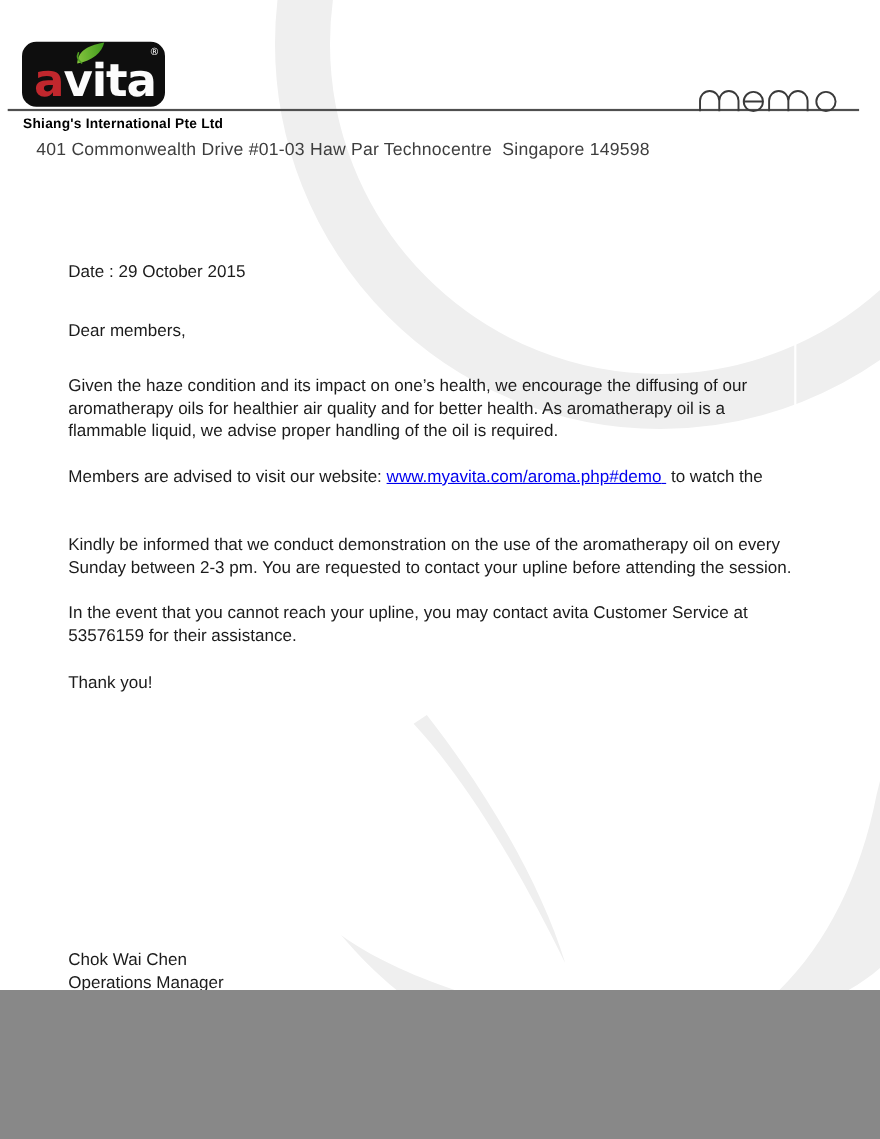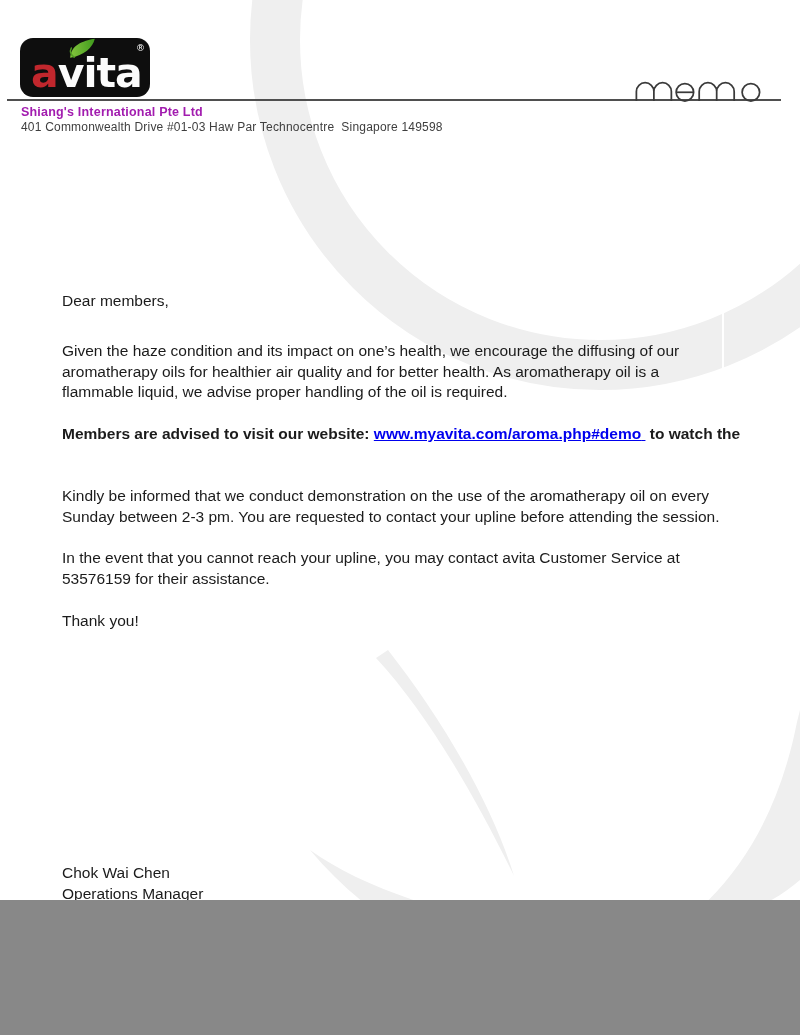--- a/index.html
+++ b/index.html
@@ -26,34 +26,34 @@
   .leaf{position:absolute;left:47px;top:1px;transform:rotate(-8deg);}
   .reg{
     position:absolute;right:5px;top:6px;color:#ffffff;
     font-size:9px;line-height:9px;font-family:"DejaVu Sans",sans-serif;
   }
   .header-rule{position:absolute;left:7px;top:99px;width:774px;height:2px;background:#4f4f4f;z-index:1;}
   .memo-mark{position:absolute;left:634px;top:77px;z-index:2;}
 
   .company{position:absolute;left:21px;top:105px;z-index:2;color:#3e3e3e;}
   .company-name{
-    font-size:12.5px;font-weight:bold;color:#a21caf;
+    font-size:12.5px;font-weight:bold;color:#000000;
     letter-spacing:.2px;margin:0 0 3px 0;white-space:pre;
   }
-  .company-line{font-size:12px;line-height:11px;letter-spacing:.2px;white-space:pre;margin:0;}
+  .company-line{font-size:16px;line-height:11px;letter-spacing:.2px;white-space:pre;margin:12px;}
 
   
   .blk{
     position:absolute;left:62px;width:735px;z-index:2;
     font-size:15.5px;line-height:20.7px;color:#1b1b1b;white-space:pre-wrap;margin:0;
   }
   .t-date{top:238px;}
   .t-salutation{top:291px;}
   .t-p1{top:341px;}
-  .t-p2{top:424px;font-weight:bold;}
+  .t-p2{top:424px;}
   .t-p3{top:486px;}
   .t-p4{top:548px;}
   .t-closing{top:611px;}
   .t-signature{top:863px;}
   a.weblink{color:#0000ee;text-decoration:underline;cursor:pointer;}
   .u-space{color:#0000ee;text-decoration:underline;}
 </style>
 </head>
 <body>
 
@@ -94,20 +94,21 @@
       <path d="M82,30 V18 A11,11 0 0 1 104,18 V30 M104,18 A11,11 0 0 1 126,18 V30"></path>
       <circle cx="147" cy="19" r="11"></circle>
     </g>
   </svg>
 
   <div class="company">
     <p class="company-name">Shiang's International Pte Ltd</p>
     <p class="company-line">401 Commonwealth Drive #01-03 Haw Par Technocentre  Singapore 149598</p>
   </div>
 
+  <p class="blk t-date">Date : 29 October 2015</p>
 
   <p class="blk t-p1">Given the haze condition and its impact on one’s health, we encourage the diffusing of our
 aromatherapy oils for healthier air quality and for better health. As aromatherapy oil is a
 flammable liquid, we advise proper handling of the oil is required.</p>
 
   <p class="blk t-salutation">Dear members,</p>
 
   <p class="blk t-p2"><span>Members are advised to visit our website: </span><a class="weblink">www.myavita.com/aroma.php#demo</a><span class="u-space">&nbsp;</span><span> to watch the</span><br></p>
 
   <p class="blk t-p3">Kindly be informed that we conduct demonstration on the use of the aromatherapy oil on every

